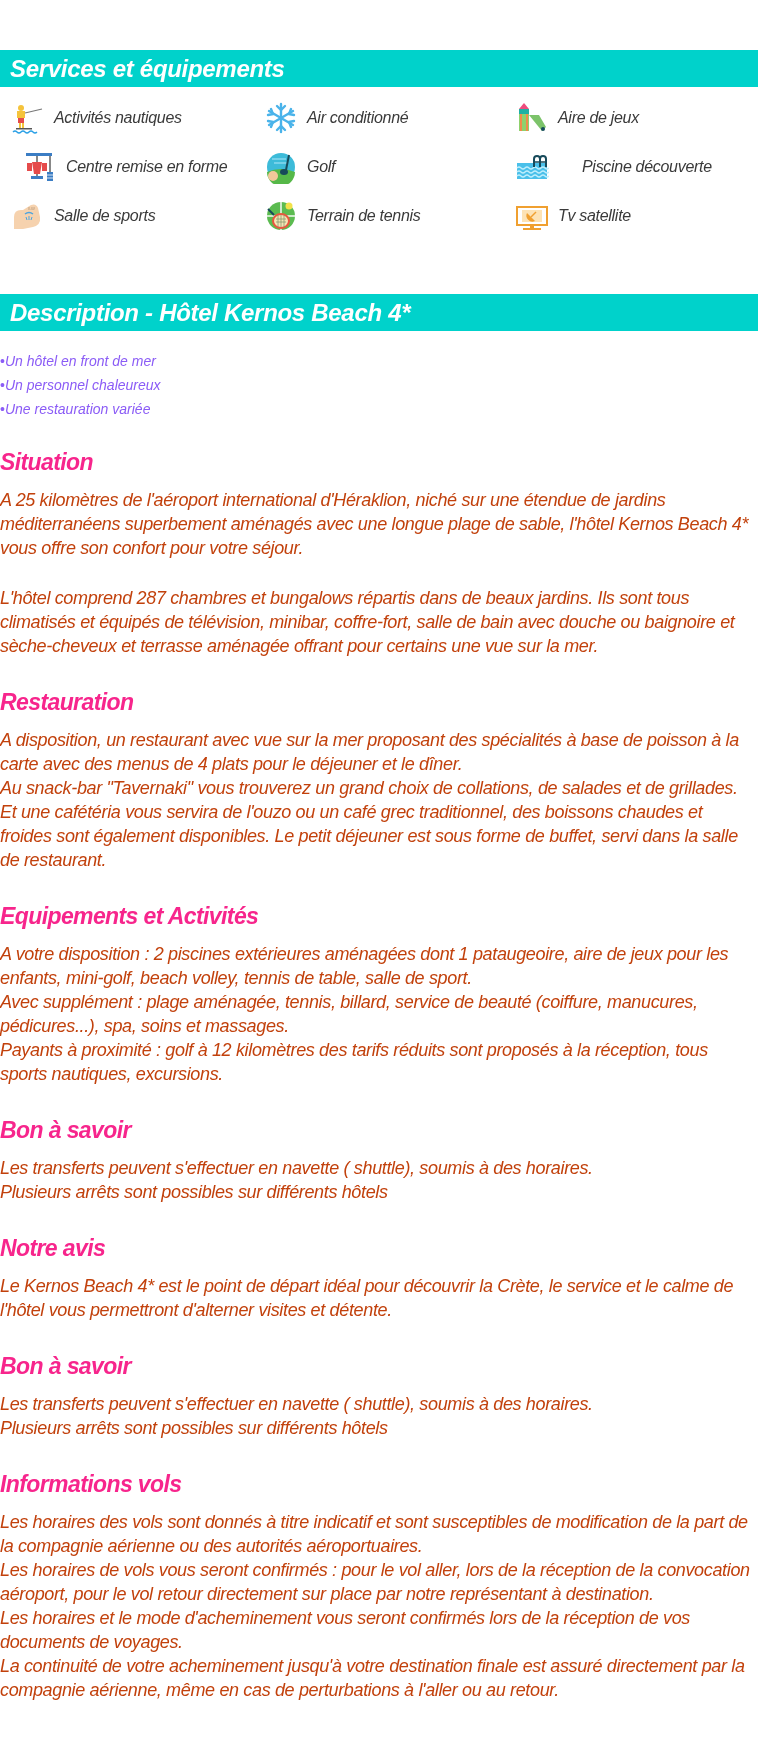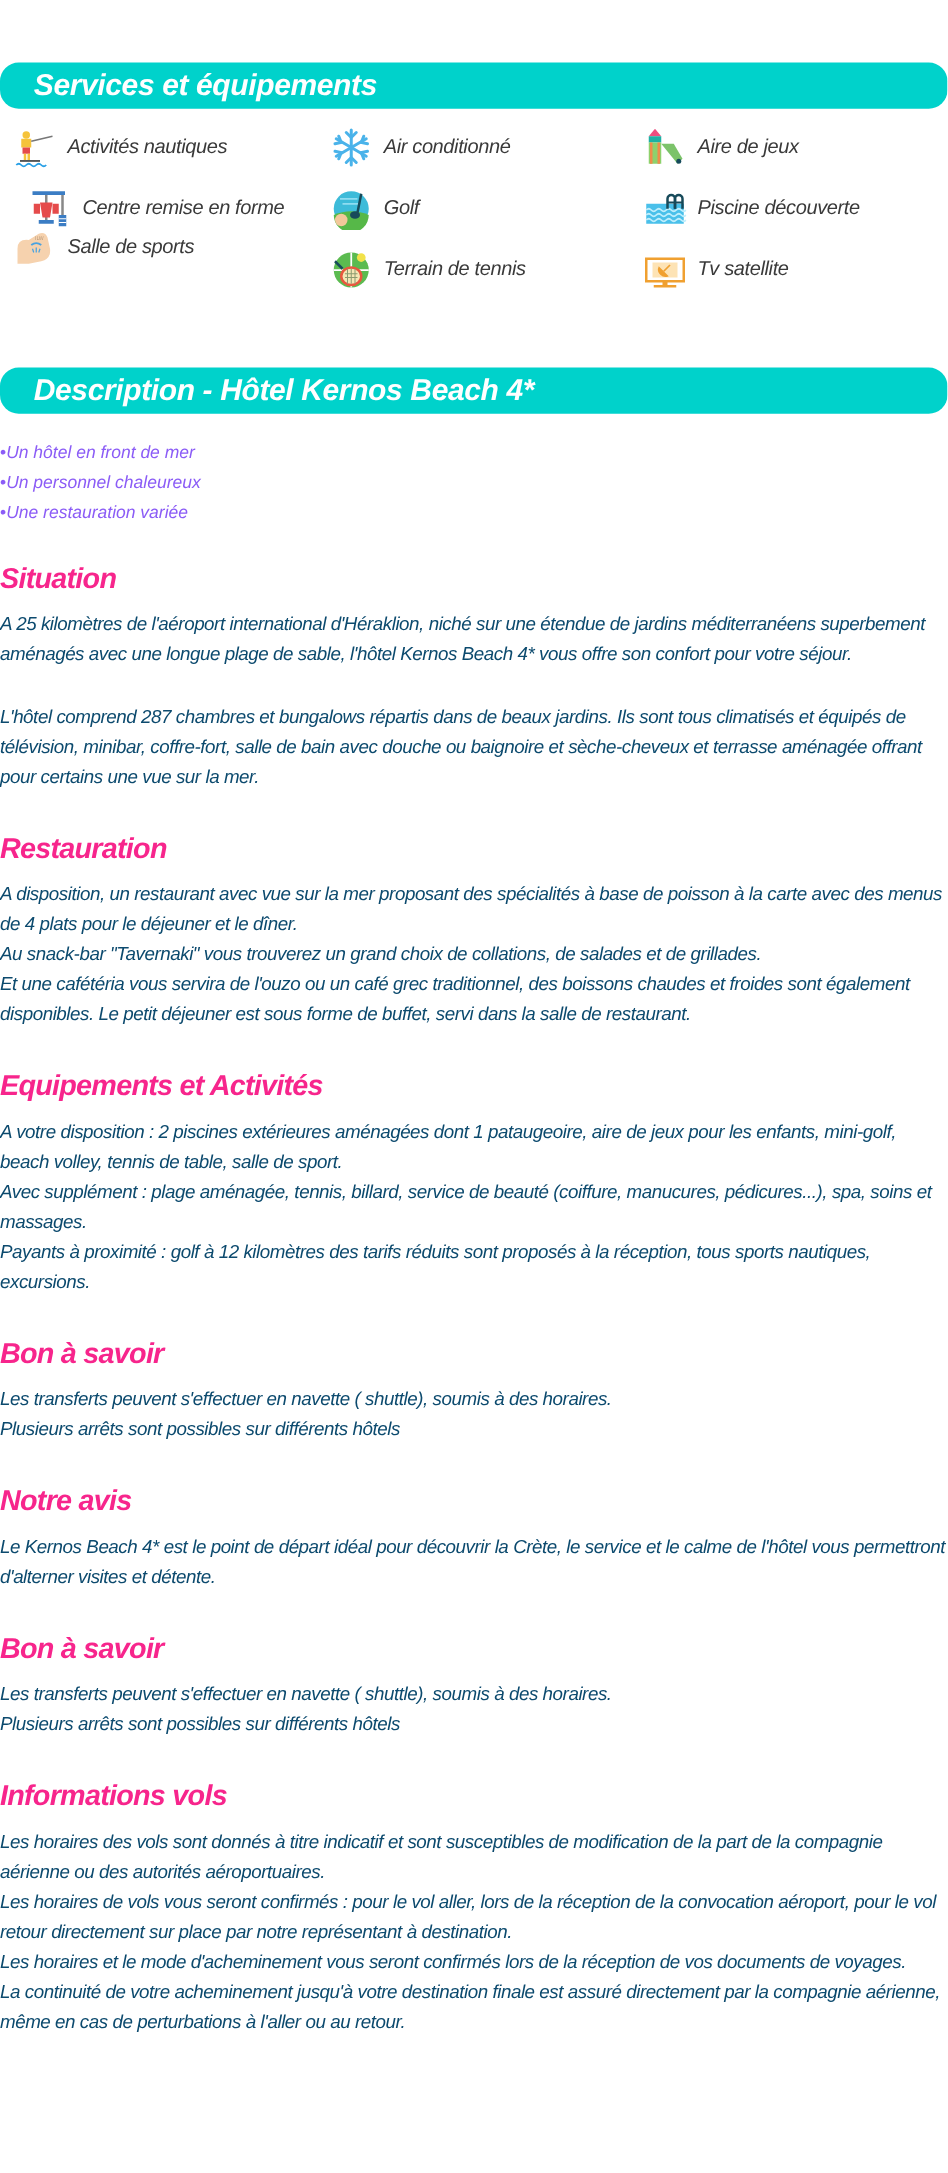--- a/index.html
+++ b/index.html
@@ -3,21 +3,21 @@
   <meta charset="utf-8">
   <style>
     * { box-sizing: border-box; margin: 0; padding: 0; }
     html, body { width: 758px; height: 1738px; background: #ffffff; overflow: hidden; }
     body { font-family: "Liberation Sans", "DejaVu Sans", sans-serif; color: #3c3c3c; position: relative; }
 
     .band {
       position: absolute; left: 0; width: 758px; height: 37px;
       background: #00d2cb; color: #ffffff;
       font-style: italic; font-weight: bold; font-size: 24px;
-      line-height: 37px; padding-left: 27px; letter-spacing: -0.3px; border-radius: 15px;
+      line-height: 37px; padding-left: 10px; letter-spacing: -0.3px;
     }
     #band-services { top: 50px; }
     #band-description { top: 294px; }
 
     .services-grid { position: absolute; top: 100px; left: 0; width: 758px; }
     .svc {
       position: absolute; height: 36px; display: flex; align-items: center;
     }
     .svc .ico { width: 36px; height: 36px; display: flex; align-items: center; justify-content: center; margin-left: 10px; margin-right: 8px; }
     .svc .lbl { font-style: italic; font-weight: normal; font-size: 16px; color: #3a3a3a; letter-spacing: -0.3px; }
@@ -26,21 +26,21 @@
     .bullets li { list-style: none; font-style: italic; font-size: 14px; line-height: 24px; color: #8b5cf6; }
     .bullets li::before { content: "\2022 "; font-style: normal; }
 
     .sections { position: absolute; top: 444px; left: 0; width: 659px; }
     .section { margin-bottom: 26px; }
     .section h2 {
       color: #f7258c; font-style: italic; font-weight: bold; font-size: 23px;
       letter-spacing: -0.6px; line-height: 36px; margin-bottom: 8px;
     }
     .section p {
-      font-style: italic; font-size: 15px; line-height: 24px; color: #0c4a6e;
+      font-style: italic; font-size: 18px; line-height: 24px; color: #c2410c;
       letter-spacing: -0.35px; white-space: normal; width: 758px;
     }
     .section p.gap { margin-top: 24px; }
   </style>
 </head>
 <body>
 
 <div class="band" id="band-services">Services et équipements</div>
 
 <div class="services-grid">
@@ -112,36 +112,36 @@
         <path d="M3 22 Q17 16 31 22 A14 14 0 0 1 3 22 Z" fill="#56b848"></path>
         <line x1="8" y1="9" x2="22" y2="9" stroke="#8fdcf0" stroke-width="1.4"></line>
         <line x1="10" y1="13" x2="24" y2="13" stroke="#8fdcf0" stroke-width="1.4"></line>
         <line x1="25" y1="5" x2="22" y2="20" stroke="#174a5a" stroke-width="2"></line>
         <ellipse cx="20" cy="22" rx="4" ry="3" fill="#174a5a"></ellipse>
         <circle cx="9" cy="26" r="5" fill="#f2c89a"></circle>
       </svg>
     </span>
     <span class="lbl">Golf</span>
   </div>
-  <div class="svc" style="top:49px; left:504px;">
+  <div class="svc" style="top:49px; left:504px;gap:24px;">
     <span class="ico">
       <svg width="34" height="34" viewBox="0 0 34 34">
         <rect x="2" y="13" width="30" height="16" fill="#4ac0ea"></rect>
         <path d="M2 18 q2 -2 4 0 t4 0 t4 0 t4 0 t4 0 t4 0 t4 0 t4 0" stroke="#bfeefc" stroke-width="1.4" fill="none"></path>
         <path d="M2 22 q2 -2 4 0 t4 0 t4 0 t4 0 t4 0 t4 0 t4 0 t4 0" stroke="#bfeefc" stroke-width="1.4" fill="none"></path>
         <path d="M2 26 q2 -2 4 0 t4 0 t4 0 t4 0 t4 0 t4 0 t4 0 t4 0" stroke="#bfeefc" stroke-width="1.4" fill="none"></path>
         <path d="M19 17 V9 a3 3 0 0 1 6 0 V17" stroke="#174a5a" stroke-width="2" fill="none"></path>
         <path d="M25 17 V9 a3 3 0 0 1 6 0 V17" stroke="#174a5a" stroke-width="2" fill="none"></path>
         <line x1="19" y1="12" x2="31" y2="12" stroke="#174a5a" stroke-width="1.5"></line>
       </svg>
     </span>
     <span class="lbl">Piscine découverte</span>
   </div>
 
-  <div class="svc" style="top:80px; left:0;">
+  <div class="svc" style="top:98px; left:0;">
     <span class="ico">
       <svg width="34" height="34" viewBox="0 0 34 34">
         <path d="M3 30 V18 Q3 10 12 11 L20 6 Q25 4 27 9 L29 18 Q30 26 22 28 L12 30 Z" fill="#f6d2ae"></path>
         <path d="M14 15 q4 -3 8 0" stroke="#4aa3e0" stroke-width="1.5" fill="none"></path>
         <line x1="15" y1="18" x2="16" y2="21" stroke="#4aa3e0" stroke-width="1"></line>
         <line x1="18" y1="17" x2="18" y2="21" stroke="#4aa3e0" stroke-width="1"></line>
         <line x1="21" y1="18" x2="20" y2="21" stroke="#4aa3e0" stroke-width="1"></line>
         <text x="17" y="11" font-size="4" fill="#b89a7c" font-family="DejaVu Sans, sans-serif">ILW</text>
       </svg>
     </span>

